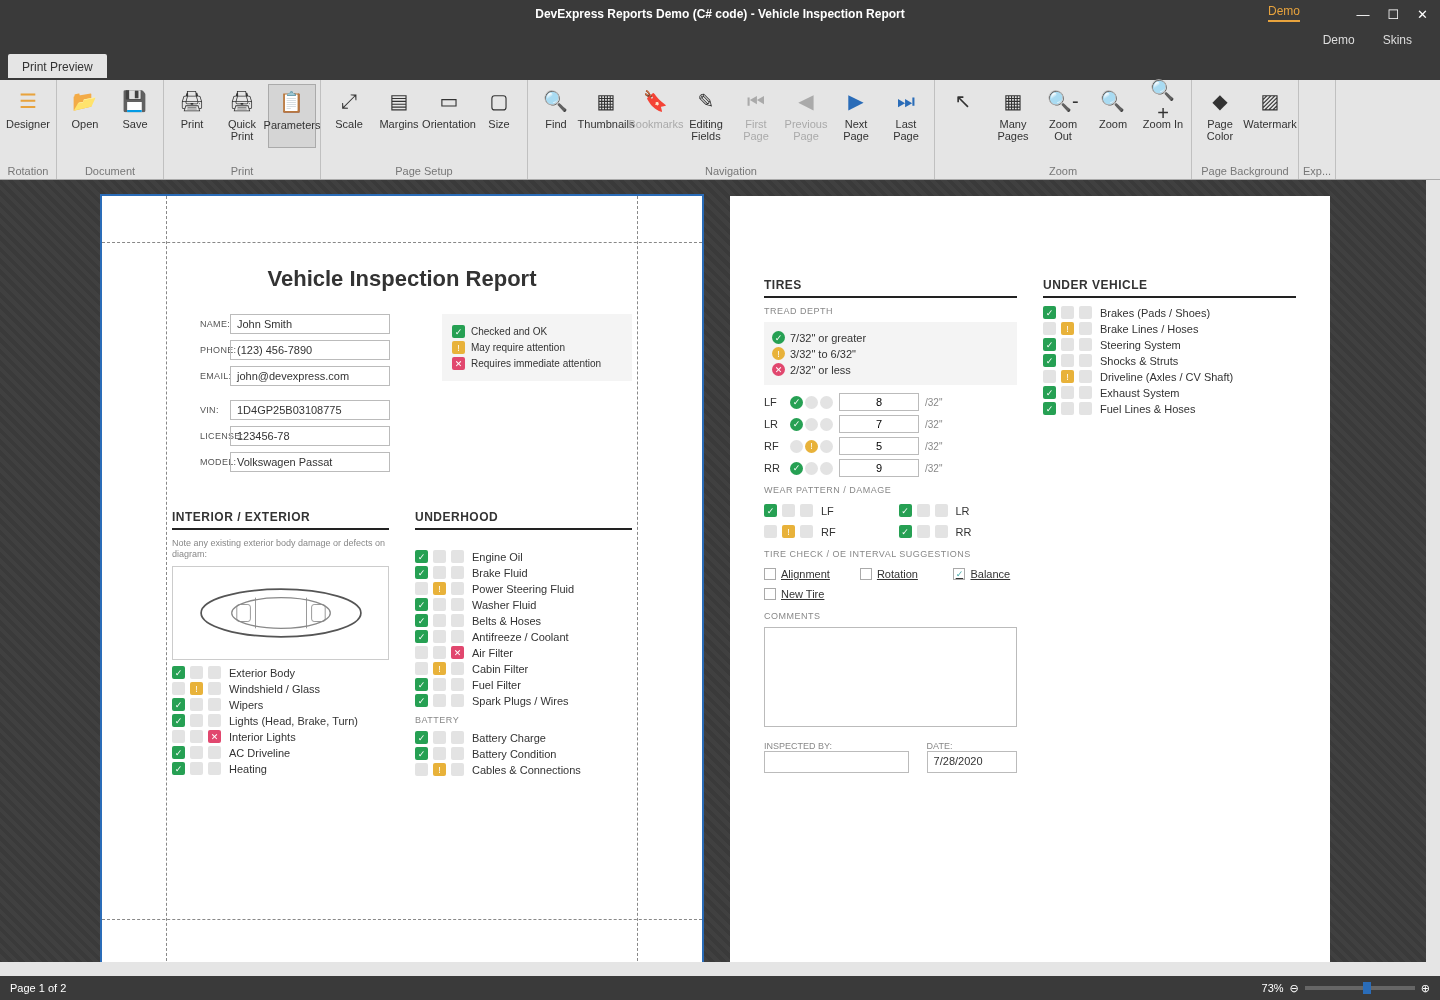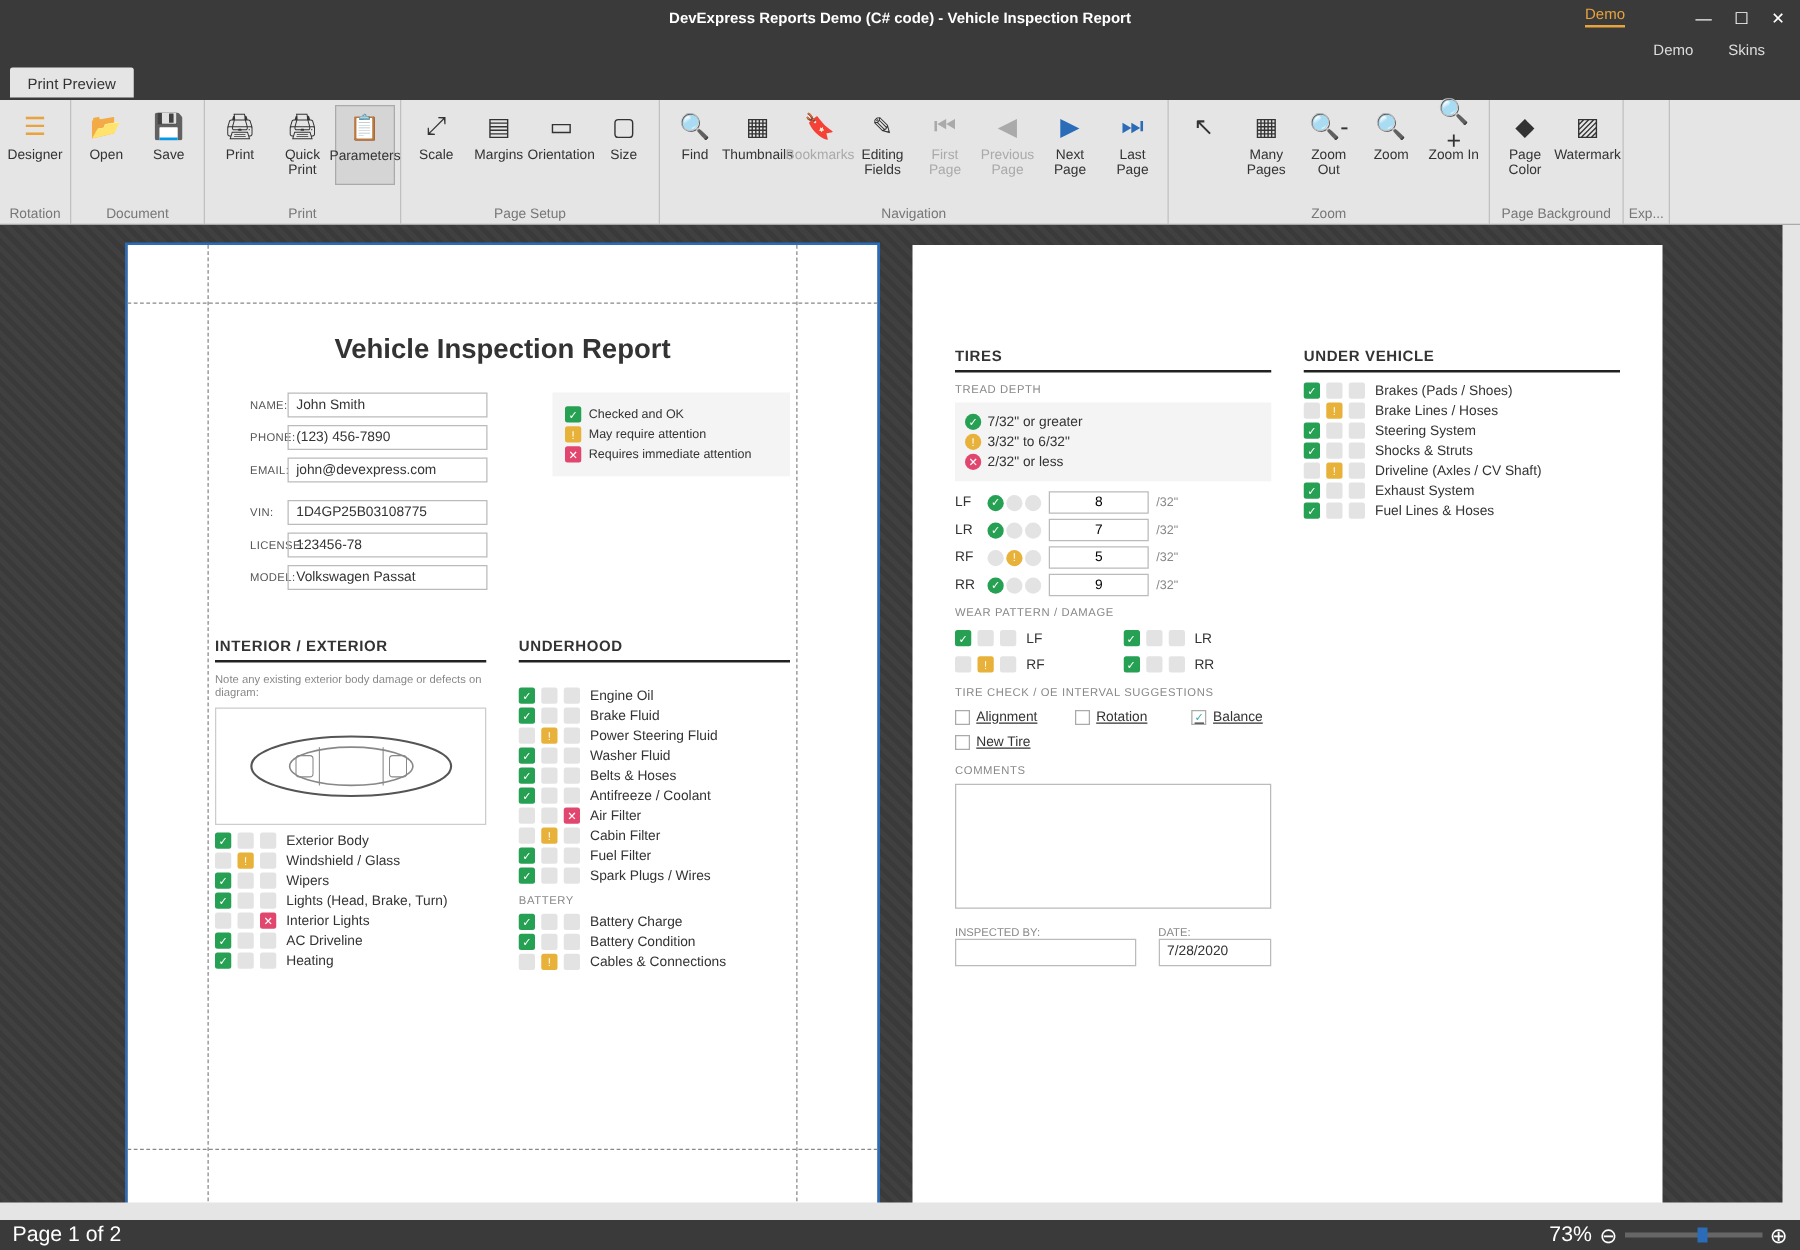--- a/index.html
+++ b/index.html
@@ -80,21 +80,21 @@
 
   .carbox { border:1px solid #ccc; height: 94px; display:flex; align-items:center; justify-content:center; }
   .carsvg { width: 170px; height: 70px; }
 
   .simple-check { width: 12px; height:12px; border:1px solid #aaa; display:inline-flex; align-items:center; justify-content:center; font-size:9px; color:#4aa; }
 
   .footer-inp { border:1px solid #bbb; height:22px; padding:3px 6px; font-size:11px; }
   .comments-box { border:1px solid #bbb; height: 100px; }
 
   
-  .statusbar { position:absolute; bottom:0; left:0; right:0; height: 24px; background:#3a3a3a; color:#fff; display:flex; align-items:center; font-size:17px; padding: 0 10px;}
+  .statusbar { position:absolute; bottom:0; left:0; right:0; height: 24px; background:#3a3a3a; color:#fff; display:flex; align-items:center; font-size:11px; padding: 0 10px;}
   .statusbar .spacer { flex:1; }
   .zoom-ctrl { display:flex; align-items:center; gap:6px; }
   .zoom-track { width: 110px; height: 4px; background:#666; position:relative;}
   .zoom-thumb { position:absolute; width:8px; height:12px; background:#2a6cb8; top:-4px; left: 58px;}
 </style>
 </head>
 <body>
 
 <div class="titlebar">
   <div class="title">DevExpress Reports Demo (C# code) - Vehicle Inspection Report</div>

